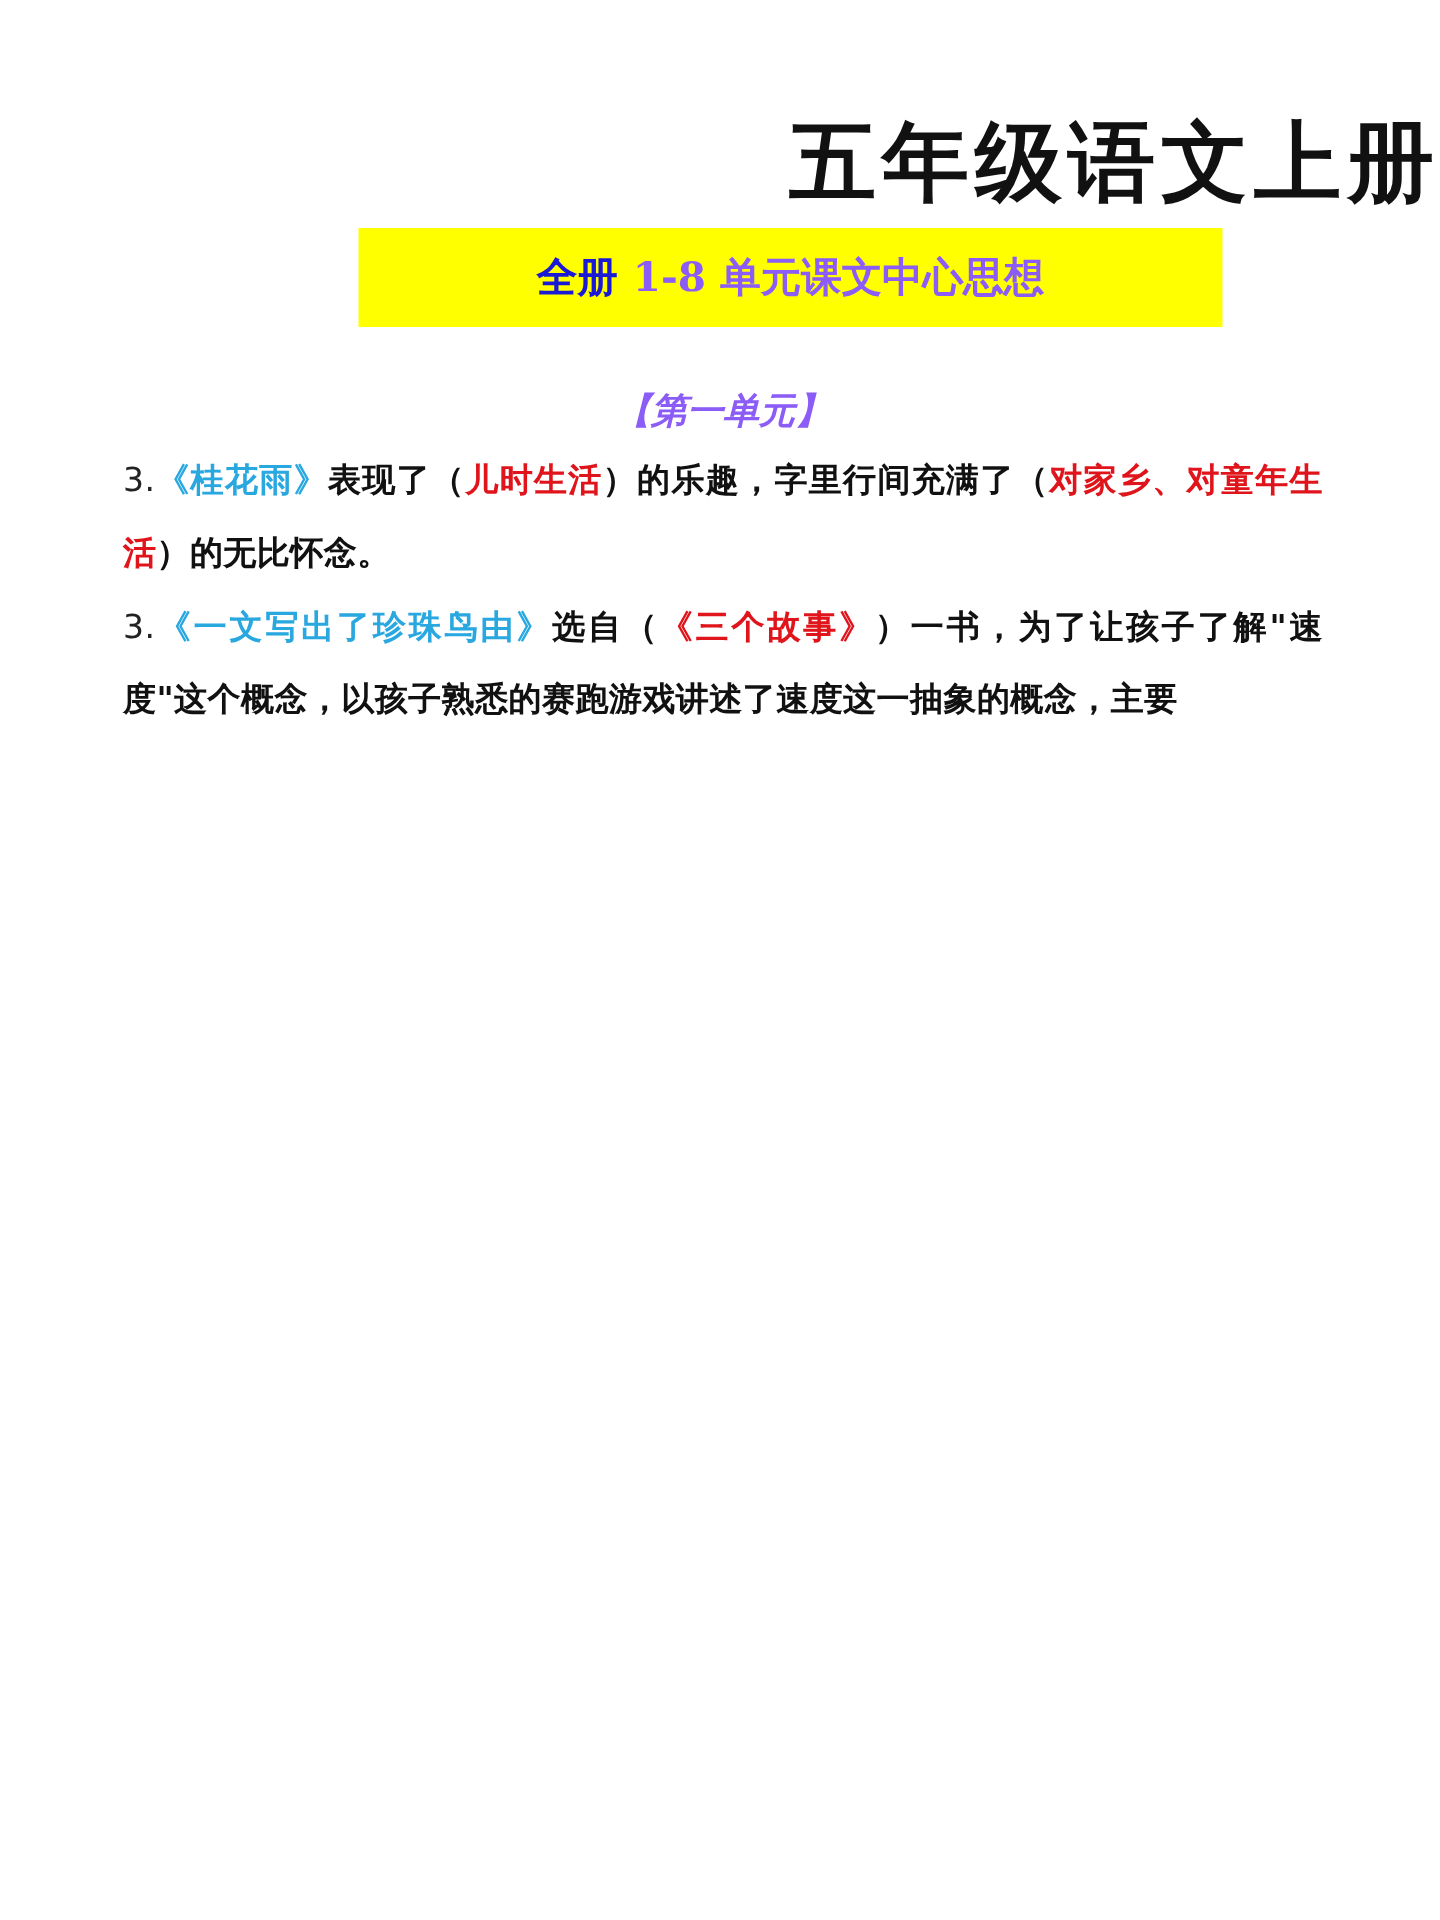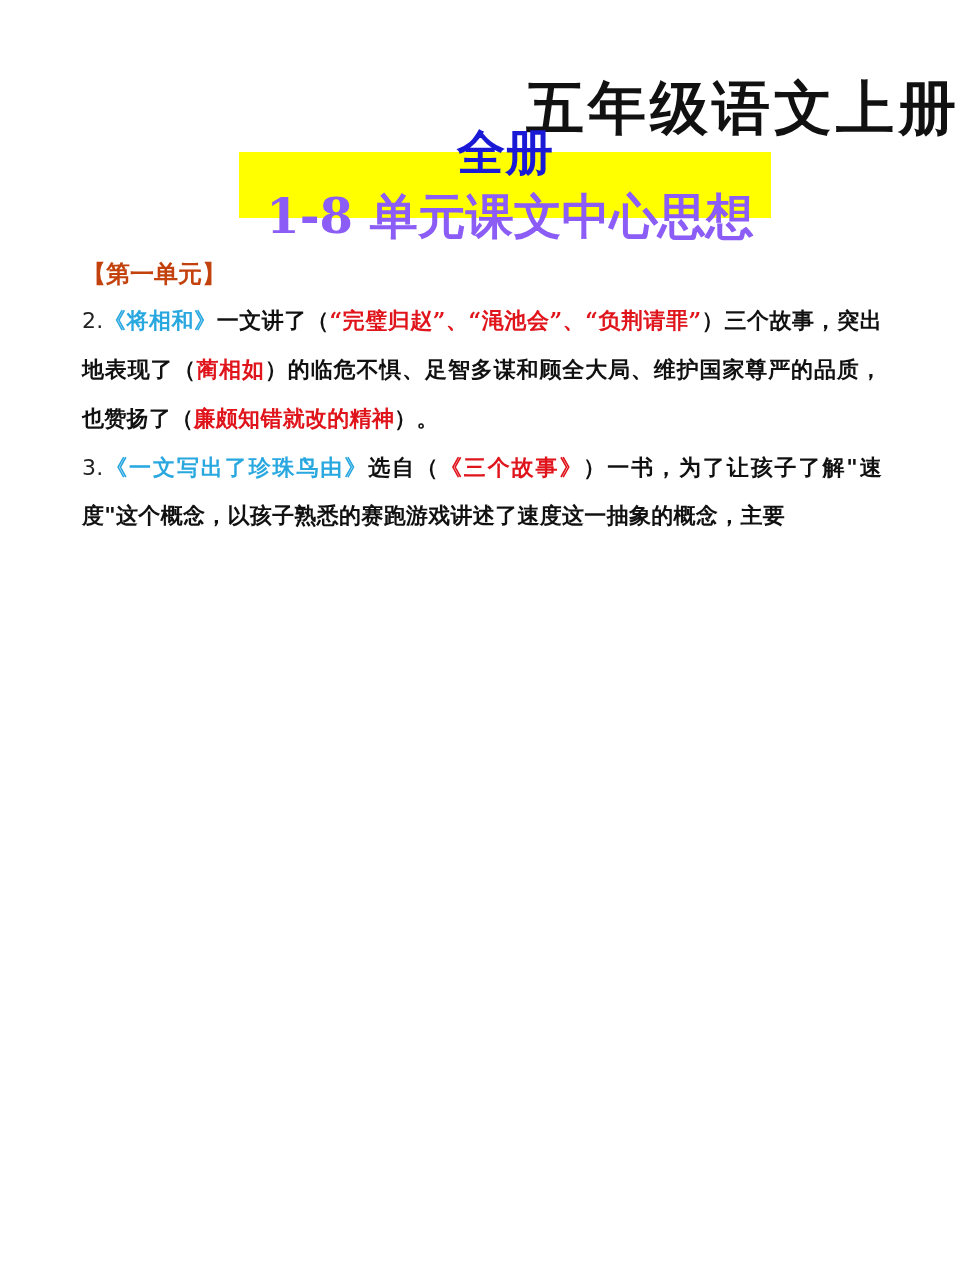--- a/index.html
+++ b/index.html
@@ -1,46 +1,46 @@
 <!DOCTYPE html>
 <html><head>
 <meta charset="utf-8">
 <style>
   html, body { margin: 0; padding: 0; background: #ffffff; }
   body { width: 960px; height: 1280px; overflow: hidden; position: relative;
          font-family: "DejaVu Sans", "Liberation Sans", sans-serif; color: #111; }
   .title { position: absolute; top: 70px; left: 0; width: 960px; text-align: right;
            font-size: 58px; font-weight: 900; letter-spacing: 4px; color: #111; }
-  .banner { position: absolute; top: 152px; left: 239px; width: 532px; height: 66px;
+  .banner { position: absolute; top: 152px; left: 239px; width: 576px; height: 66px;
             background: #ffff00; display: flex; align-items: center; justify-content: center;
-            font-size: 48px; font-weight: 900; white-space: nowrap; flex-direction: column; }
+            font-size: 27px; font-weight: 900; white-space: nowrap; }
   .banner .b1 { color: #1a1ad6; }
   .banner .b2 { color: #8b5cf6; margin-left: 10px; font-family: "DejaVu Serif", "Liberation Serif", serif; }
   .content { position: absolute; top: 252px; left: 82px; width: 800px; }
-  .section-title { color: #c2410c; font-size: 24px; font-weight: 700;
-                   height: 44px; line-height: 44px; margin: 0; }
+  .section-title { text-align: center; color: #8b5cf6; font-size: 24px; font-weight: 700;
+                   height: 44px; line-height: 44px; margin: 0; font-style: italic; }
   .para { font-size: 22px; line-height: 48px; font-weight: 700; margin: 0 0 0 0;
           text-align: justify; letter-spacing: 0.3px; }
   .num { font-weight: 400; color: #222; }
   .book { color: #29a8e0; }
   .ans { color: #e0141b; font-family: "DejaVu Serif", "Liberation Serif", serif; font-weight: 700; }
 </style>
 </head>
 <body>
 
 <div class="title">五年级语文上册</div>
 
 <div class="banner">
   <span class="b1">全册</span>
   <span class="b2">1-8 单元课文中心思想</span>
 </div>
 
 <div class="content">
 
   <h2 class="section-title">【第一单元】</h2>
+  <p class="para">
+    <span class="num">3.</span><span class="book">《桂花雨》</span><span>表现了（</span><span class="ans">儿时生活</span><span>）的乐趣，字里行间充满了（</span><span class="ans">对家乡、对童年生活</span><span>）的无比怀念。</span>
+  </p>
 
-  <p class="para">
-    <span class="num">2.</span><span class="book">《将相和》</span><span>一文讲了（</span><span class="ans">“完璧归赵”、“渑池会”、“负荆请罪”</span><span>）三个故事，突出地表现了（</span><span class="ans">蔺相如</span><span>）的临危不惧、足智多谋和顾全大局、维护国家尊严的品质，也赞扬了（</span><span class="ans">廉颇知错就改的精神</span><span>）。</span>
-  </p>
   <p class="para">
     <span class="num">3.</span><span class="book">《一文写出了珍珠鸟由》</span><span>选自（</span><span class="ans">《三个故事》</span><span>）一书，为了让孩子了解"速度"这个概念，以孩子熟悉的赛跑游戏讲述了速度这一抽象的概念，主要</span>
   </p>
 </div>
 
 </body></html>

